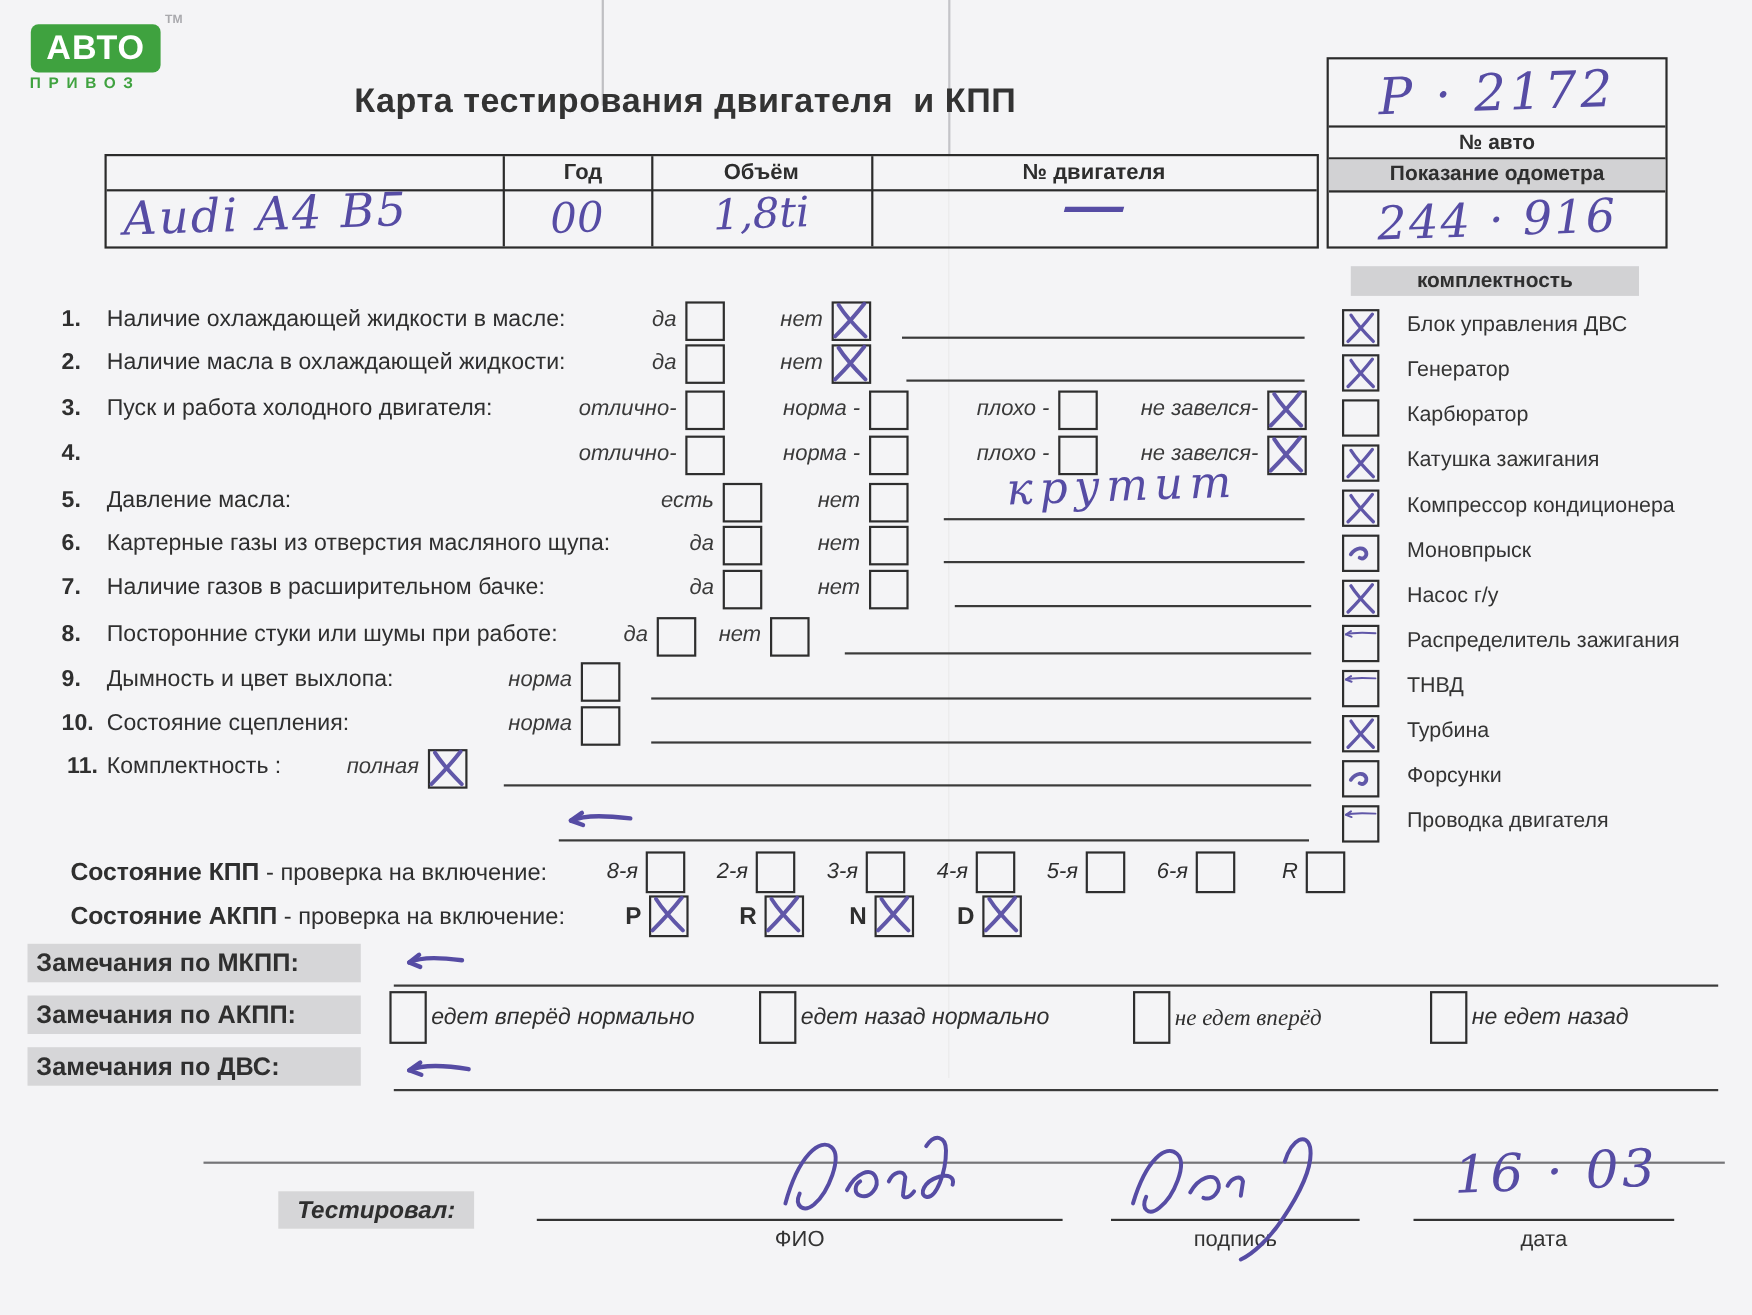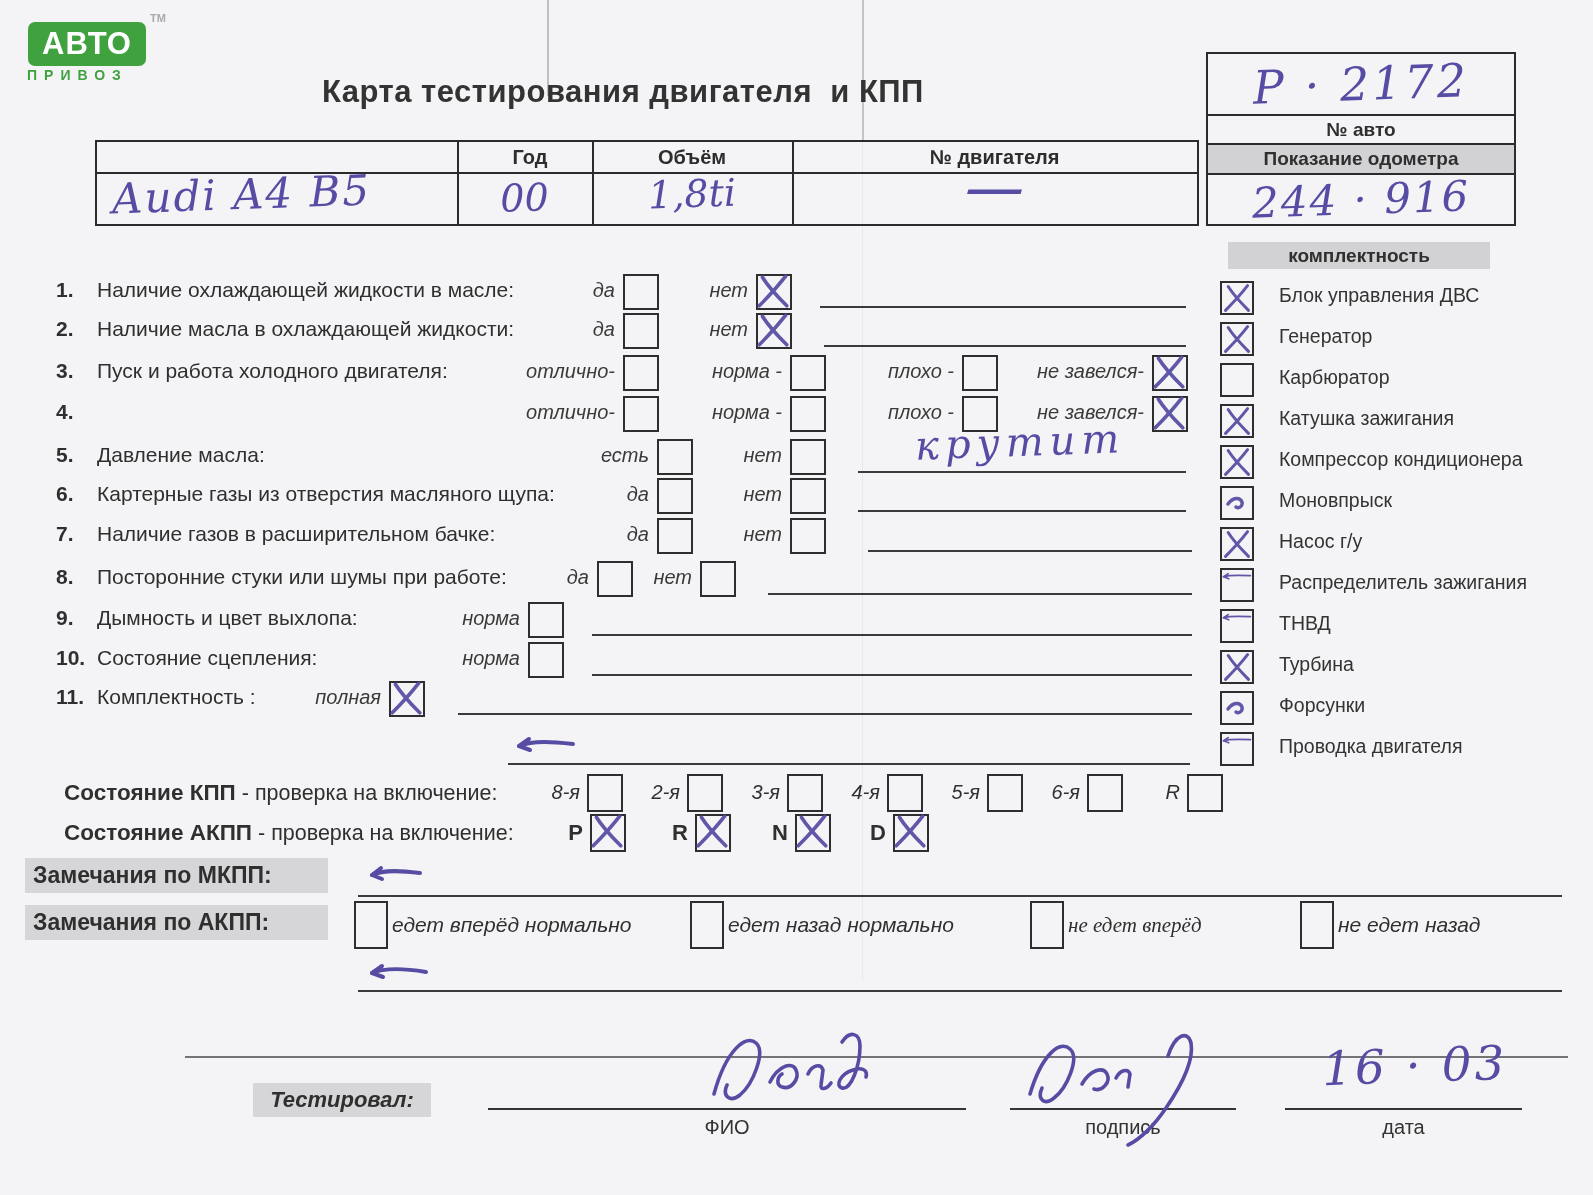--- a/index.html
+++ b/index.html
@@ -209,21 +209,21 @@
         <span class="cbox" style="left: 528px;"></span>
         <div class="hline" style="left: 592px; width: 600px; top: 36px;"></div>
       </div>
       <div class="crow" style="top: 638px;">
         <span class="rnum">10.</span>
         <span class="rlabel">Состояние сцепления:</span>
         <span class="olabel" style="right: 1073px;">норма</span>
         <span class="cbox" style="left: 528px;"></span>
         <div class="hline" style="left: 592px; width: 600px; top: 36px;"></div>
       </div>
-      <div class="crow" style="top: 677px;">
+      <div class="crow" style="top: 677px; text-align: center;">
         <span class="rnum">11.</span>
         <span class="rlabel">Комплектность :</span>
         <span class="olabel" style="right: 1212px;">полная</span>
         <span class="cbox" style="left: 389px;">
           <svg class="mark m-x" viewBox="0 0 34 34">
             <path d="M7 4 C 12 12 21 22 30 31"></path>
             <path d="M29 3 C 22 12 12 23 4 31"></path>
           </svg>
         </span>
         <div class="hline" style="left: 458px; width: 734px; top: 36px;"></div>
@@ -299,20 +299,21 @@
       <span class="rembox" style="left: 354px; top: 901px;"></span>
       <span class="remlbl" style="left: 392px; top: 913px;">едет вперёд нормально</span>
       <span class="rembox" style="left: 690px; top: 901px;"></span>
       <span class="remlbl" style="left: 728px; top: 913px;">едет назад нормально</span>
       <span class="rembox" style="left: 1030px; top: 901px;"></span>
       <span class="remlbl" style="left: 1068px; top: 913px; font-family: Liberation Serif, serif;">не едет вперёд</span>
       <span class="rembox" style="left: 1300px; top: 901px;"></span>
       <span class="remlbl" style="left: 1338px; top: 913px;">не едет назад</span>
     </div>
 
+  <div class="abs gbg seclbl" style="left:25px;top:952px;width:295px;height:35px">Замечания по ДВС:</div>
   <svg class="squig" style="left:368px;top:960px;width:62px;height:24px" viewBox="0 0 62 24">
       <path d="M4 13 C 18 7 40 9 58 12"></path>
       <path d="M14 6 L4 13 L15 17"></path>
     </svg>
   <div class="abs hline" style="left:358px;top:990px;width:1204px"></div>
 
   <div class="abs khead gbg">комплектность</div>
   <div id="komplekt-host">
       <span class="kitem-box" style="top: 281px;">
         <svg class="mark m-x" viewBox="0 0 34 34">

